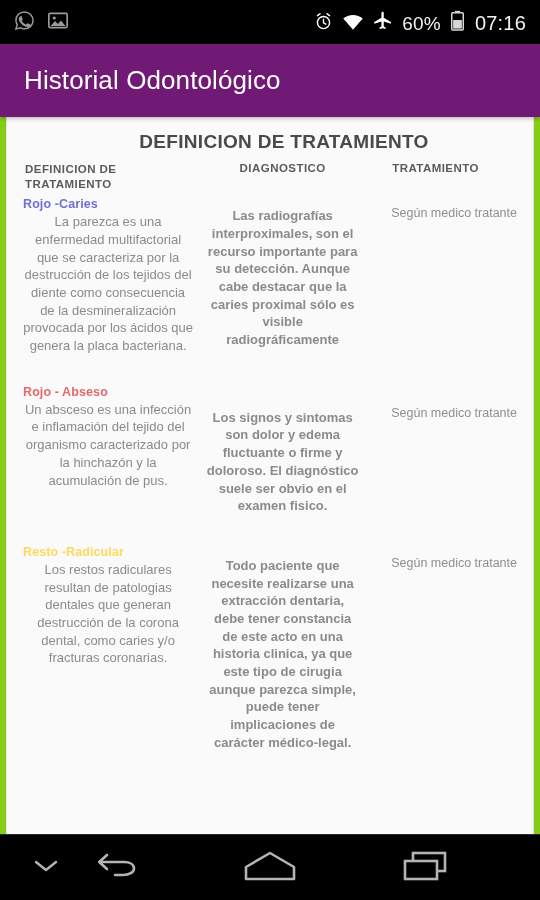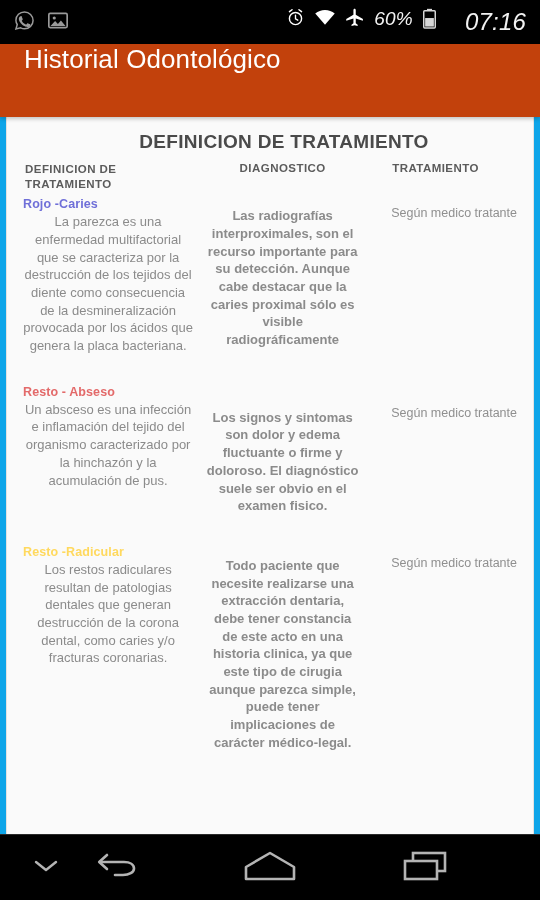--- a/index.html
+++ b/index.html
@@ -31,57 +31,56 @@
     flex: 0 0 auto;
   }
   .sb-left {
     display: flex;
     align-items: center;
     gap: 13px;
   }
   .sb-right {
     margin-left: auto;
     display: flex;
-    align-items: flex-start;
+    align-items: flex-end;
     gap: 9px;
-    font-style: italic;
   }
   .sb-icon { display: block; }
   .sb-text {
     color: #f2f2f2;
     font-size: 19px;
     letter-spacing: 0.2px;
     font-family: "Liberation Sans", sans-serif;
   }
   .sb-battery-pct { margin-right: 1px; }
-  .sb-clock { font-size: 24px; margin-left: 20px; }
+  .sb-clock { font-size: 20px; margin-left: 2px; }
 
   
   .appbar {
     flex: 0 0 auto;
     height: 73px;
-    background: #c2410c;
-    display: flex;
-    align-items: flex-start;
+    background: #701a75;
+    display: flex;
+    align-items: center;
     padding-left: 24px;
     box-shadow: 0 2px 4px rgba(0,0,0,0.22);
     position: relative;
     z-index: 5;
   }
   .appbar-title {
     color: #ffffff;
     font-size: 26px;
     font-weight: 400;
     letter-spacing: 0.1px;
   }
 
   
   .content-wrap {
     flex: 1 1 auto;
-    background: #0ea5e9;
+    background: #84cc16;
     padding: 0 6px 0 6px;
     overflow: hidden;
     position: relative;
   }
   .page {
     background: #fafafa;
     width: 100%;
     height: 100%;
     border-left: 1px solid #e2e2e2;
     border-right: 1px solid #e2e2e2;
@@ -252,21 +251,21 @@
             <td class="c-diag">
               <div class="body-text diag-text">Las radiografías interproximales, son el recurso importante para su detección. Aunque cabe destacar que la caries proximal sólo es visible radiográficamente</div>
             </td>
             <td class="c-trat">
               <div class="trat-text">Según medico tratante</div>
             </td>
           </tr>
 
           <tr class="r2">
             <td class="c-def">
-              <div class="cat-label" style="color:#e36a6a">Resto - Abseso</div>
+              <div class="cat-label" style="color:#e36a6a">Rojo - Abseso</div>
               <div class="body-text">Un absceso es una infección e inflamación del tejido del organismo caracterizado por la hinchazón y la acumulación de pus.</div>
             </td>
             <td class="c-diag">
               <div class="body-text diag-text">Los signos y sintomas son dolor y edema fluctuante o firme y doloroso. El diagnóstico suele ser obvio en el examen fisico.</div>
             </td>
             <td class="c-trat">
               <div class="trat-text">Según medico tratante</div>
             </td>
           </tr>
 

